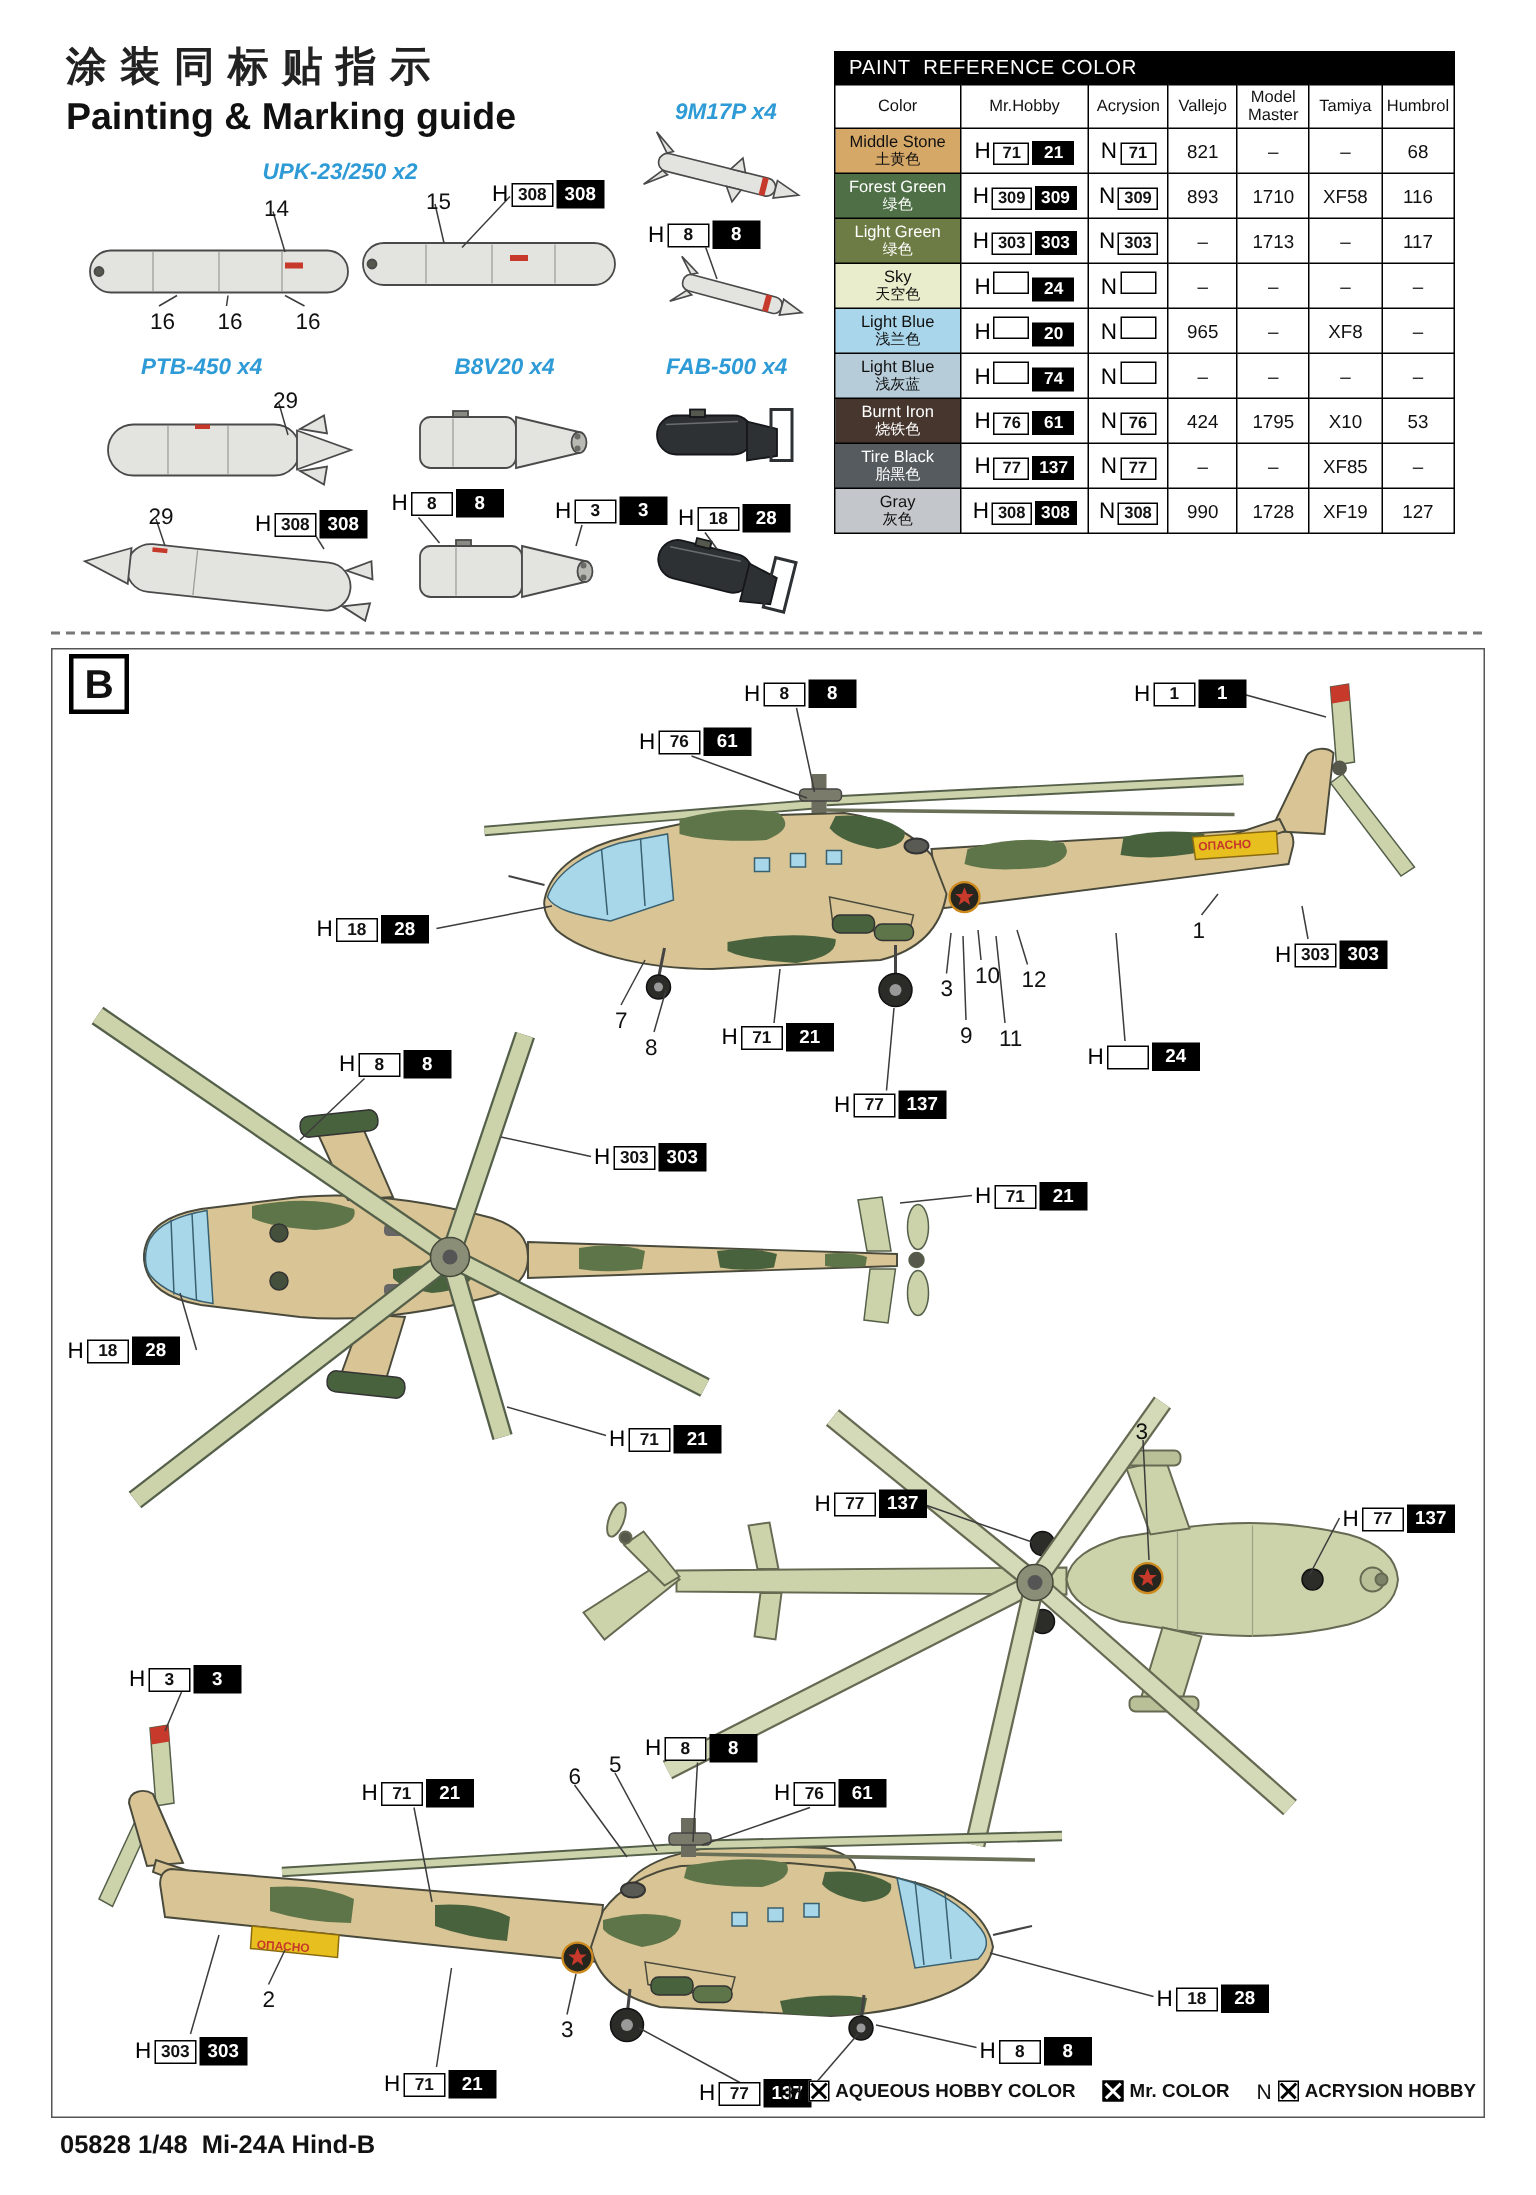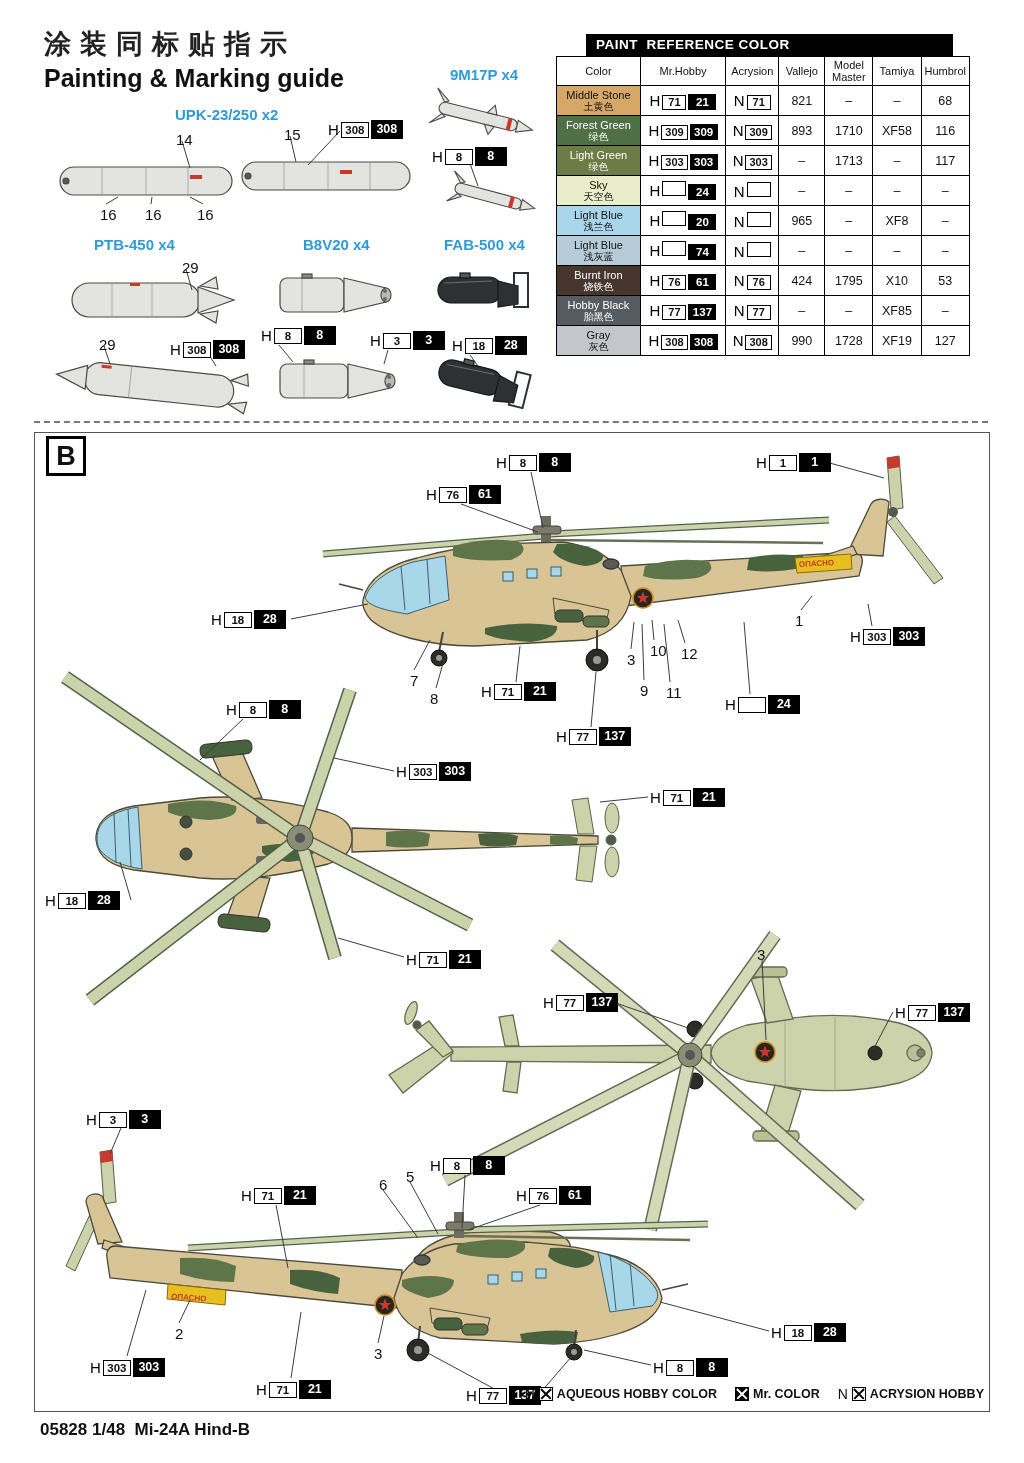--- a/index.html
+++ b/index.html
@@ -7,25 +7,25 @@
   .sheet{position:absolute;inset:0;background:#fff;overflow:hidden;}
   .abs{position:absolute;}
   
   .f-tan{fill:var(--camo_tan);} .f-green{fill:var(--camo_green);} .f-dgreen{fill:var(--camo_dark_green);}
   .f-pale{fill:var(--pale_green);} .f-glass{fill:var(--canopy_blue);} .f-yellow{fill:var(--band_yellow);}
   .f-red{fill:var(--marking_red);} .f-dark{fill:var(--metal_dark);} .f-gray{fill:var(--store_gray);}
   .t-blue{color:var(--accent_blue);}
 
   .title-cn{left:44px;top:26px;font-size:27px;font-weight:600;letter-spacing:9px;color:#222;}
   .title-en{left:44px;top:64px;font-size:25px;font-weight:bold;color:#111;}
-  .wlabel{position:absolute;font-size:15px;font-weight:bold;white-space:nowrap;}
+  .wlabel{position:absolute;font-size:15px;font-weight:bold;font-style:italic;white-space:nowrap;}
 
   
-  .ptitle{left:556px;top:34px;width:367px;background:#000;color:#fff;font-weight:bold;font-size:13.5px;
-          padding:3px 0 4px 10px;letter-spacing:.5px;white-space:pre;box-sizing:border-box;margin-left:30px;}
+  .ptitle{left:556px;top:34px;width:414px;background:#000;color:#fff;font-weight:normal;font-size:13.5px;
+          padding:3px 0 4px 10px;letter-spacing:.5px;white-space:pre;box-sizing:border-box;}
   .ptable{position:absolute;left:556px;top:56px;border-collapse:collapse;width:414px;font-size:12.5px;background:#fff;}
   .ptable th,.ptable td{border:1px solid #000;text-align:center;padding:1px 2px;}
   .ptable th{font-size:11px;font-weight:normal;height:26px;}
   .ptable td{height:27px;}
   .sw{width:94px;} .sw-en{font-size:11px;line-height:12px;} .sw-cn{font-size:10px;line-height:12px;}
   .dark{color:#fff;}
   .hcell{white-space:nowrap;}
 
   
   .callout{position:absolute;display:flex;align-items:center;white-space:nowrap;z-index:6;}
@@ -258,21 +258,21 @@
           </td>
       <td class="hcell"><span class="hn">H</span><span class="wb">76</span><span class="bb">61</span></td>
       <td class="hcell"><span class="hn">N</span><span class="wb">76</span></td>
       <td>424</td>
       <td>1795</td>
       <td>X10</td>
       <td>53</td>
     </tr>
     <tr>
       <td class="sw dark" style="background: rgb(86, 91, 96);">
-            <div class="sw-en">Hobby Black</div>
+            <div class="sw-en">Tire Black</div>
             <div class="sw-cn">胎黑色</div>
           </td>
       <td class="hcell"><span class="hn">H</span><span class="wb">77</span><span class="bb">137</span></td>
       <td class="hcell"><span class="hn">N</span><span class="wb">77</span></td>
       <td>–</td>
       <td>–</td>
       <td>XF85</td>
       <td>–</td>
     </tr>
     <tr>

